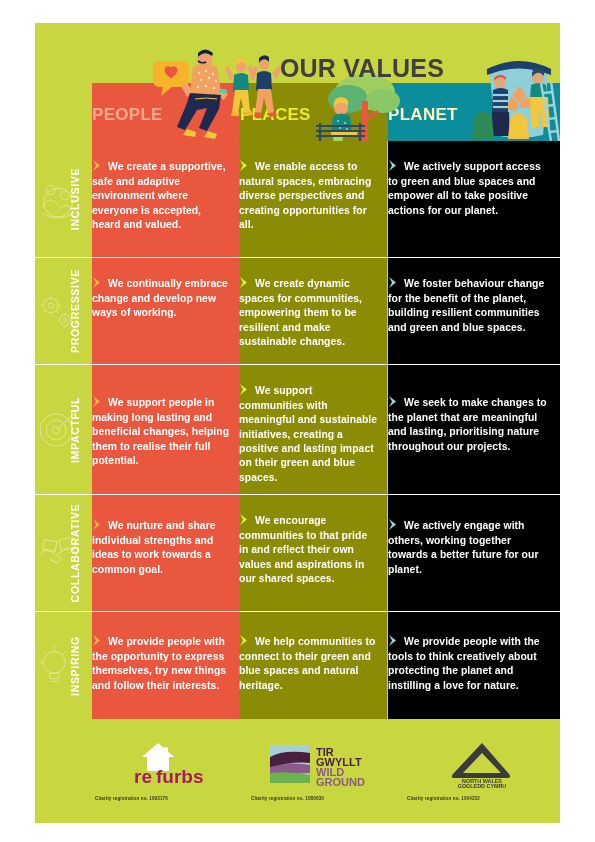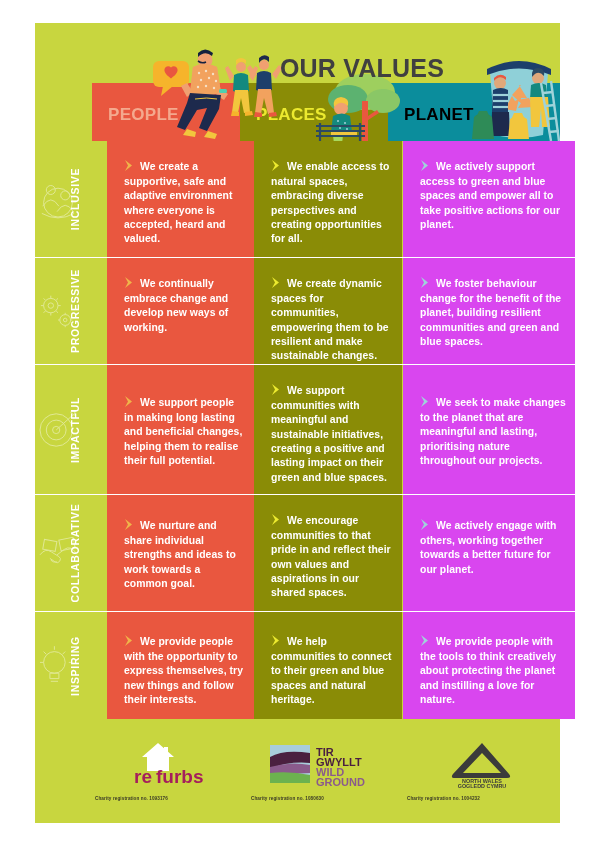--- a/index.html
+++ b/index.html
@@ -51,32 +51,32 @@
 
   
   .colhead {
     position: absolute;
     top: 60px;
     height: 58px;
     z-index: 2;
   }
   .colhead-label {
     position: absolute;
-    left: 16px;
+    left: 0;
     top: 22px;
     font-size: 17px;
     font-weight: bold;
     letter-spacing: 0.3px;
   }
   .ch-people  { left: 57px;  width: 148px; background: #e9573f; }
   .ch-places  { left: 205px; width: 148px; background: #8a8c06; }
   .ch-planet  { left: 353px; width: 172px; background: #0b8d9c; }
   .ch-people  .colhead-label { color: #f4a98e; }
   .ch-places  .colhead-label { color: #ecea2f; }
-  .ch-planet  .colhead-label { color: #000000; }
+  .ch-planet  .colhead-label { color: #fef9c3; }
 
   
   .header-art {
     position: absolute;
     left: 0; top: 0;
     width: 525px; height: 118px;
     z-index: 4;
     pointer-events: none;
   }
 
@@ -126,27 +126,26 @@
     height: 54px;
     opacity: 0.55;
     z-index: 1;
   }
 
   .cell {
     position: absolute;
     top: 0;
     height: 100%;
     box-sizing: border-box;
-    padding: 9px 9px 8px 17px;
+    padding: 9px 9px 8px 0;
     color: #ffffff;
-    margin-left: 15px;
   }
   .cell-people { left: 57px;  width: 148px; background: #e9573f; }
   .cell-places { left: 204px; width: 148px; background: #8a8c06; }
-  .cell-planet { left: 353px; width: 172px; background: #d946ef; }
+  .cell-planet { left: 353px; width: 172px; background: #000000; }
 
   .cell-text {
     font-size: 10.4px;
     line-height: 14.4px;
     font-weight: bold;
     letter-spacing: 0.05px;
   }
   .chev {
     display: inline-block;
     width: 13px;

